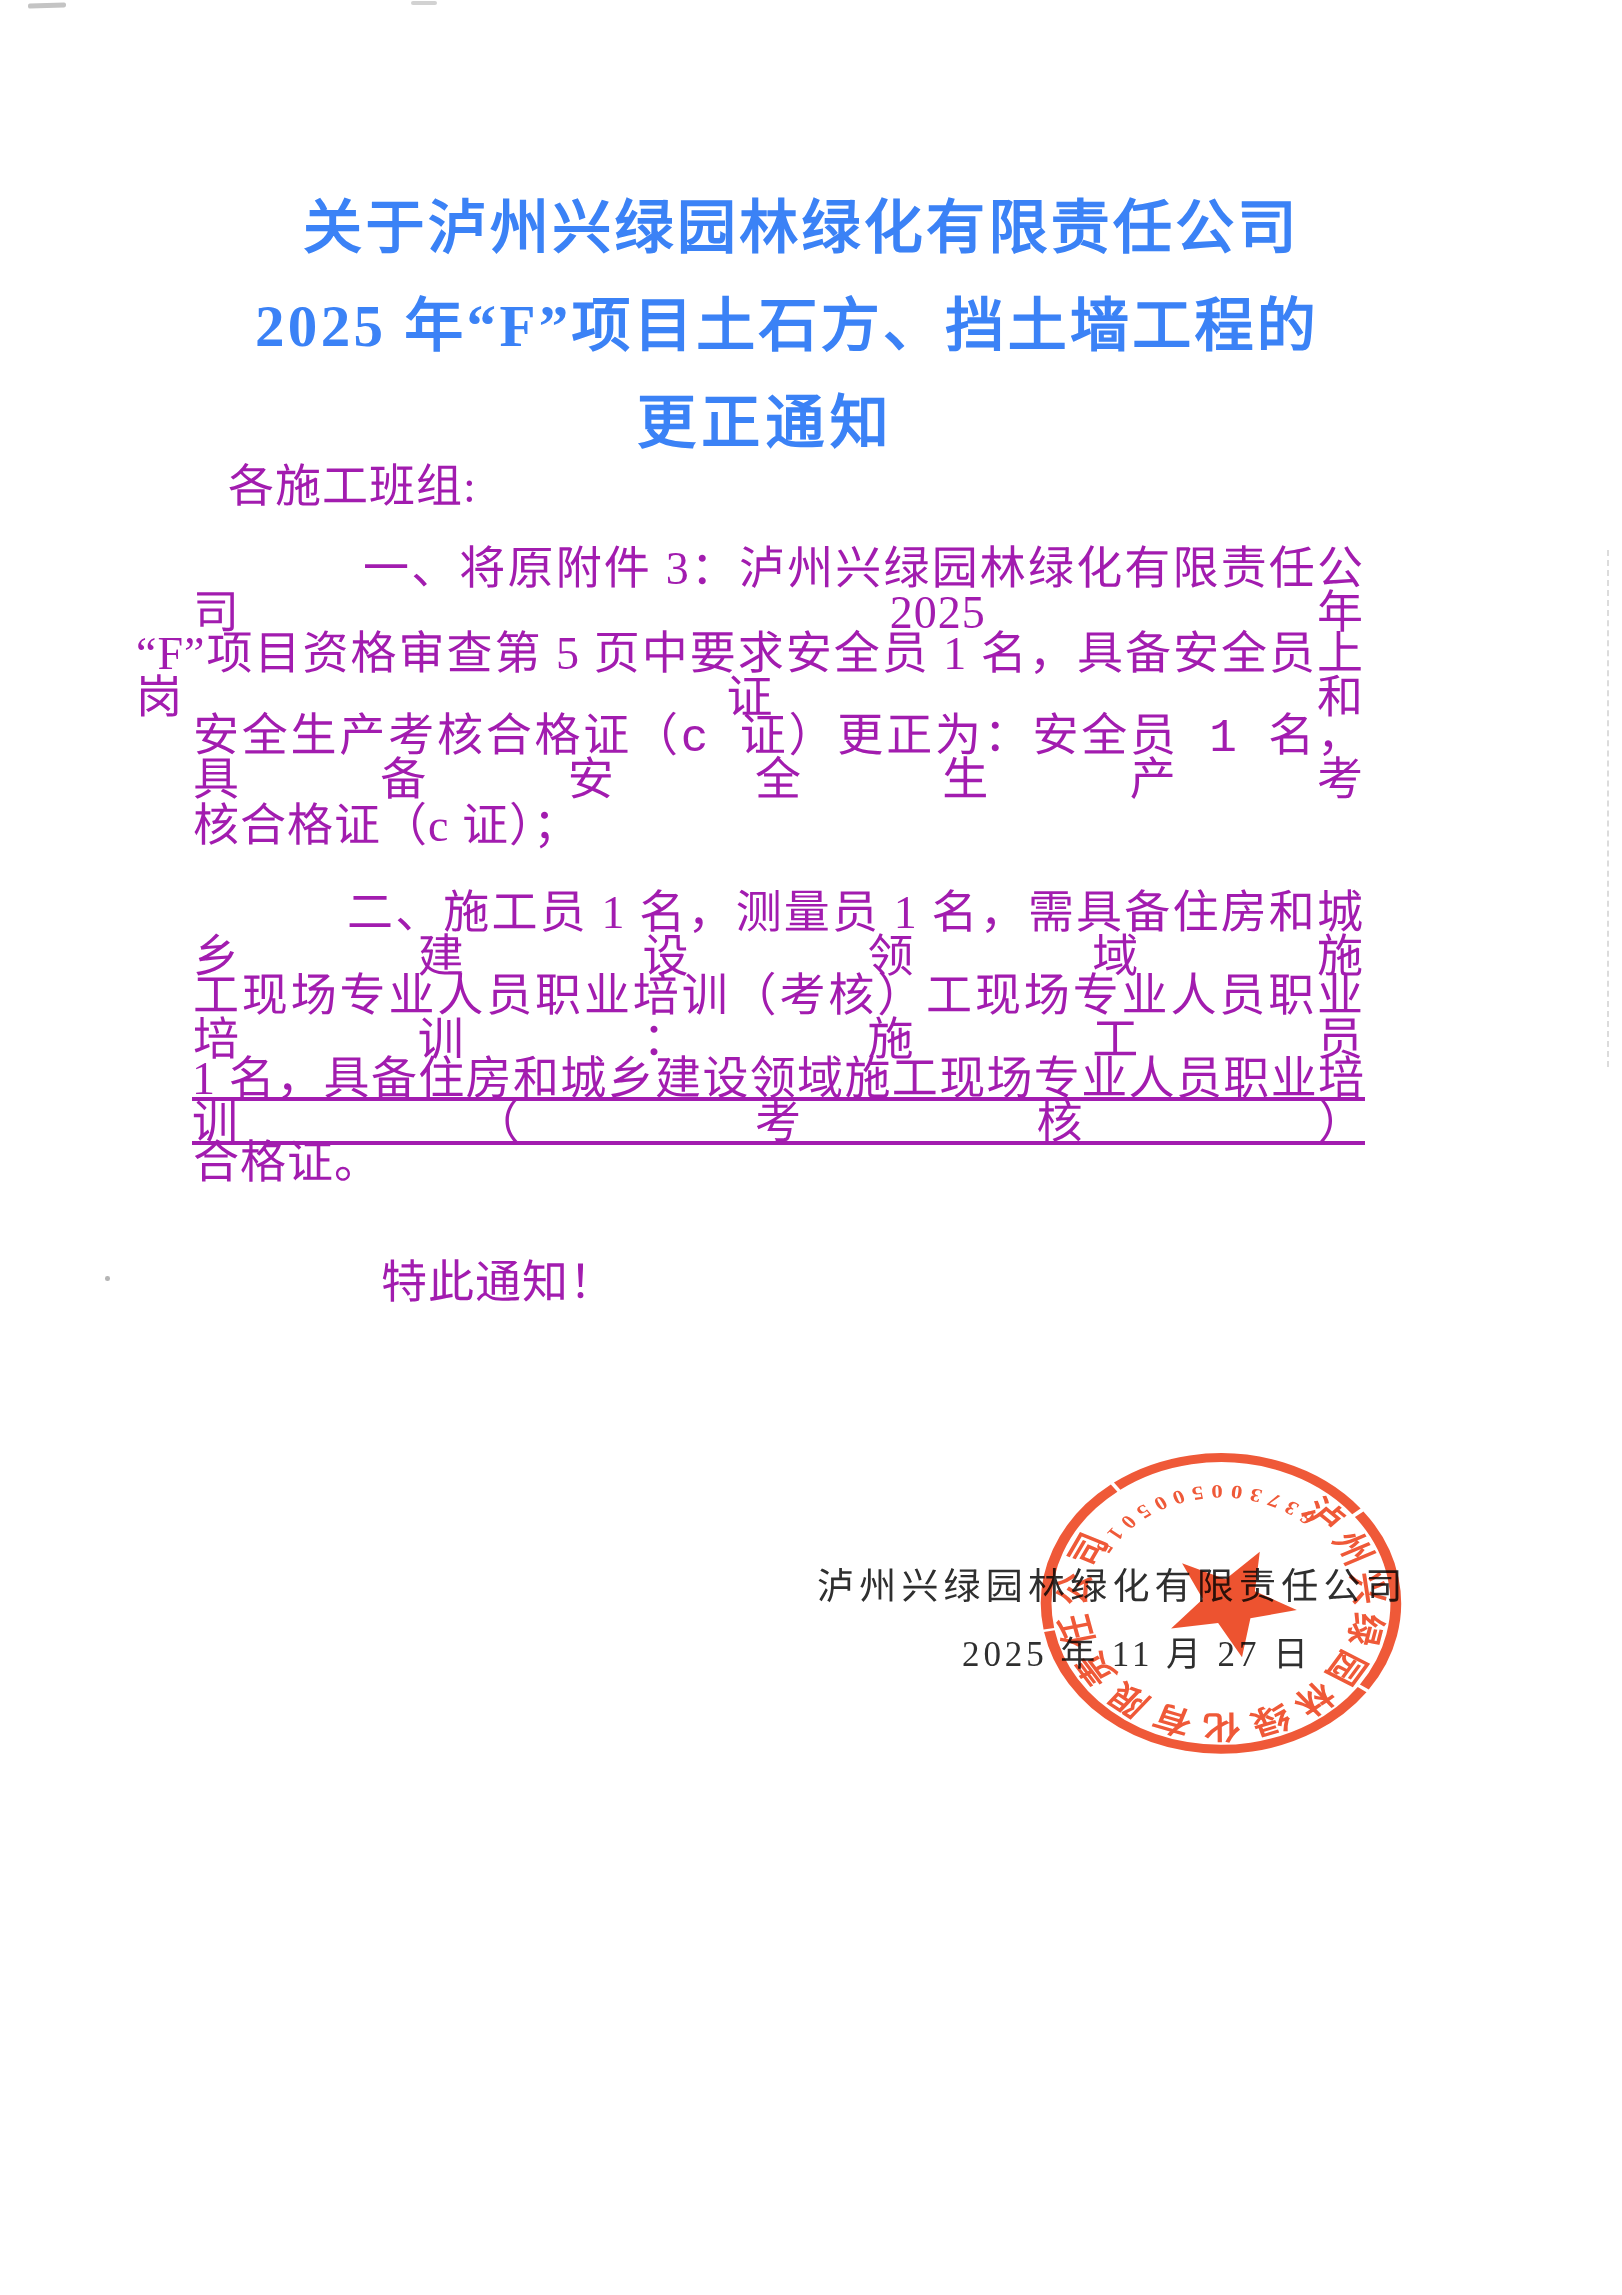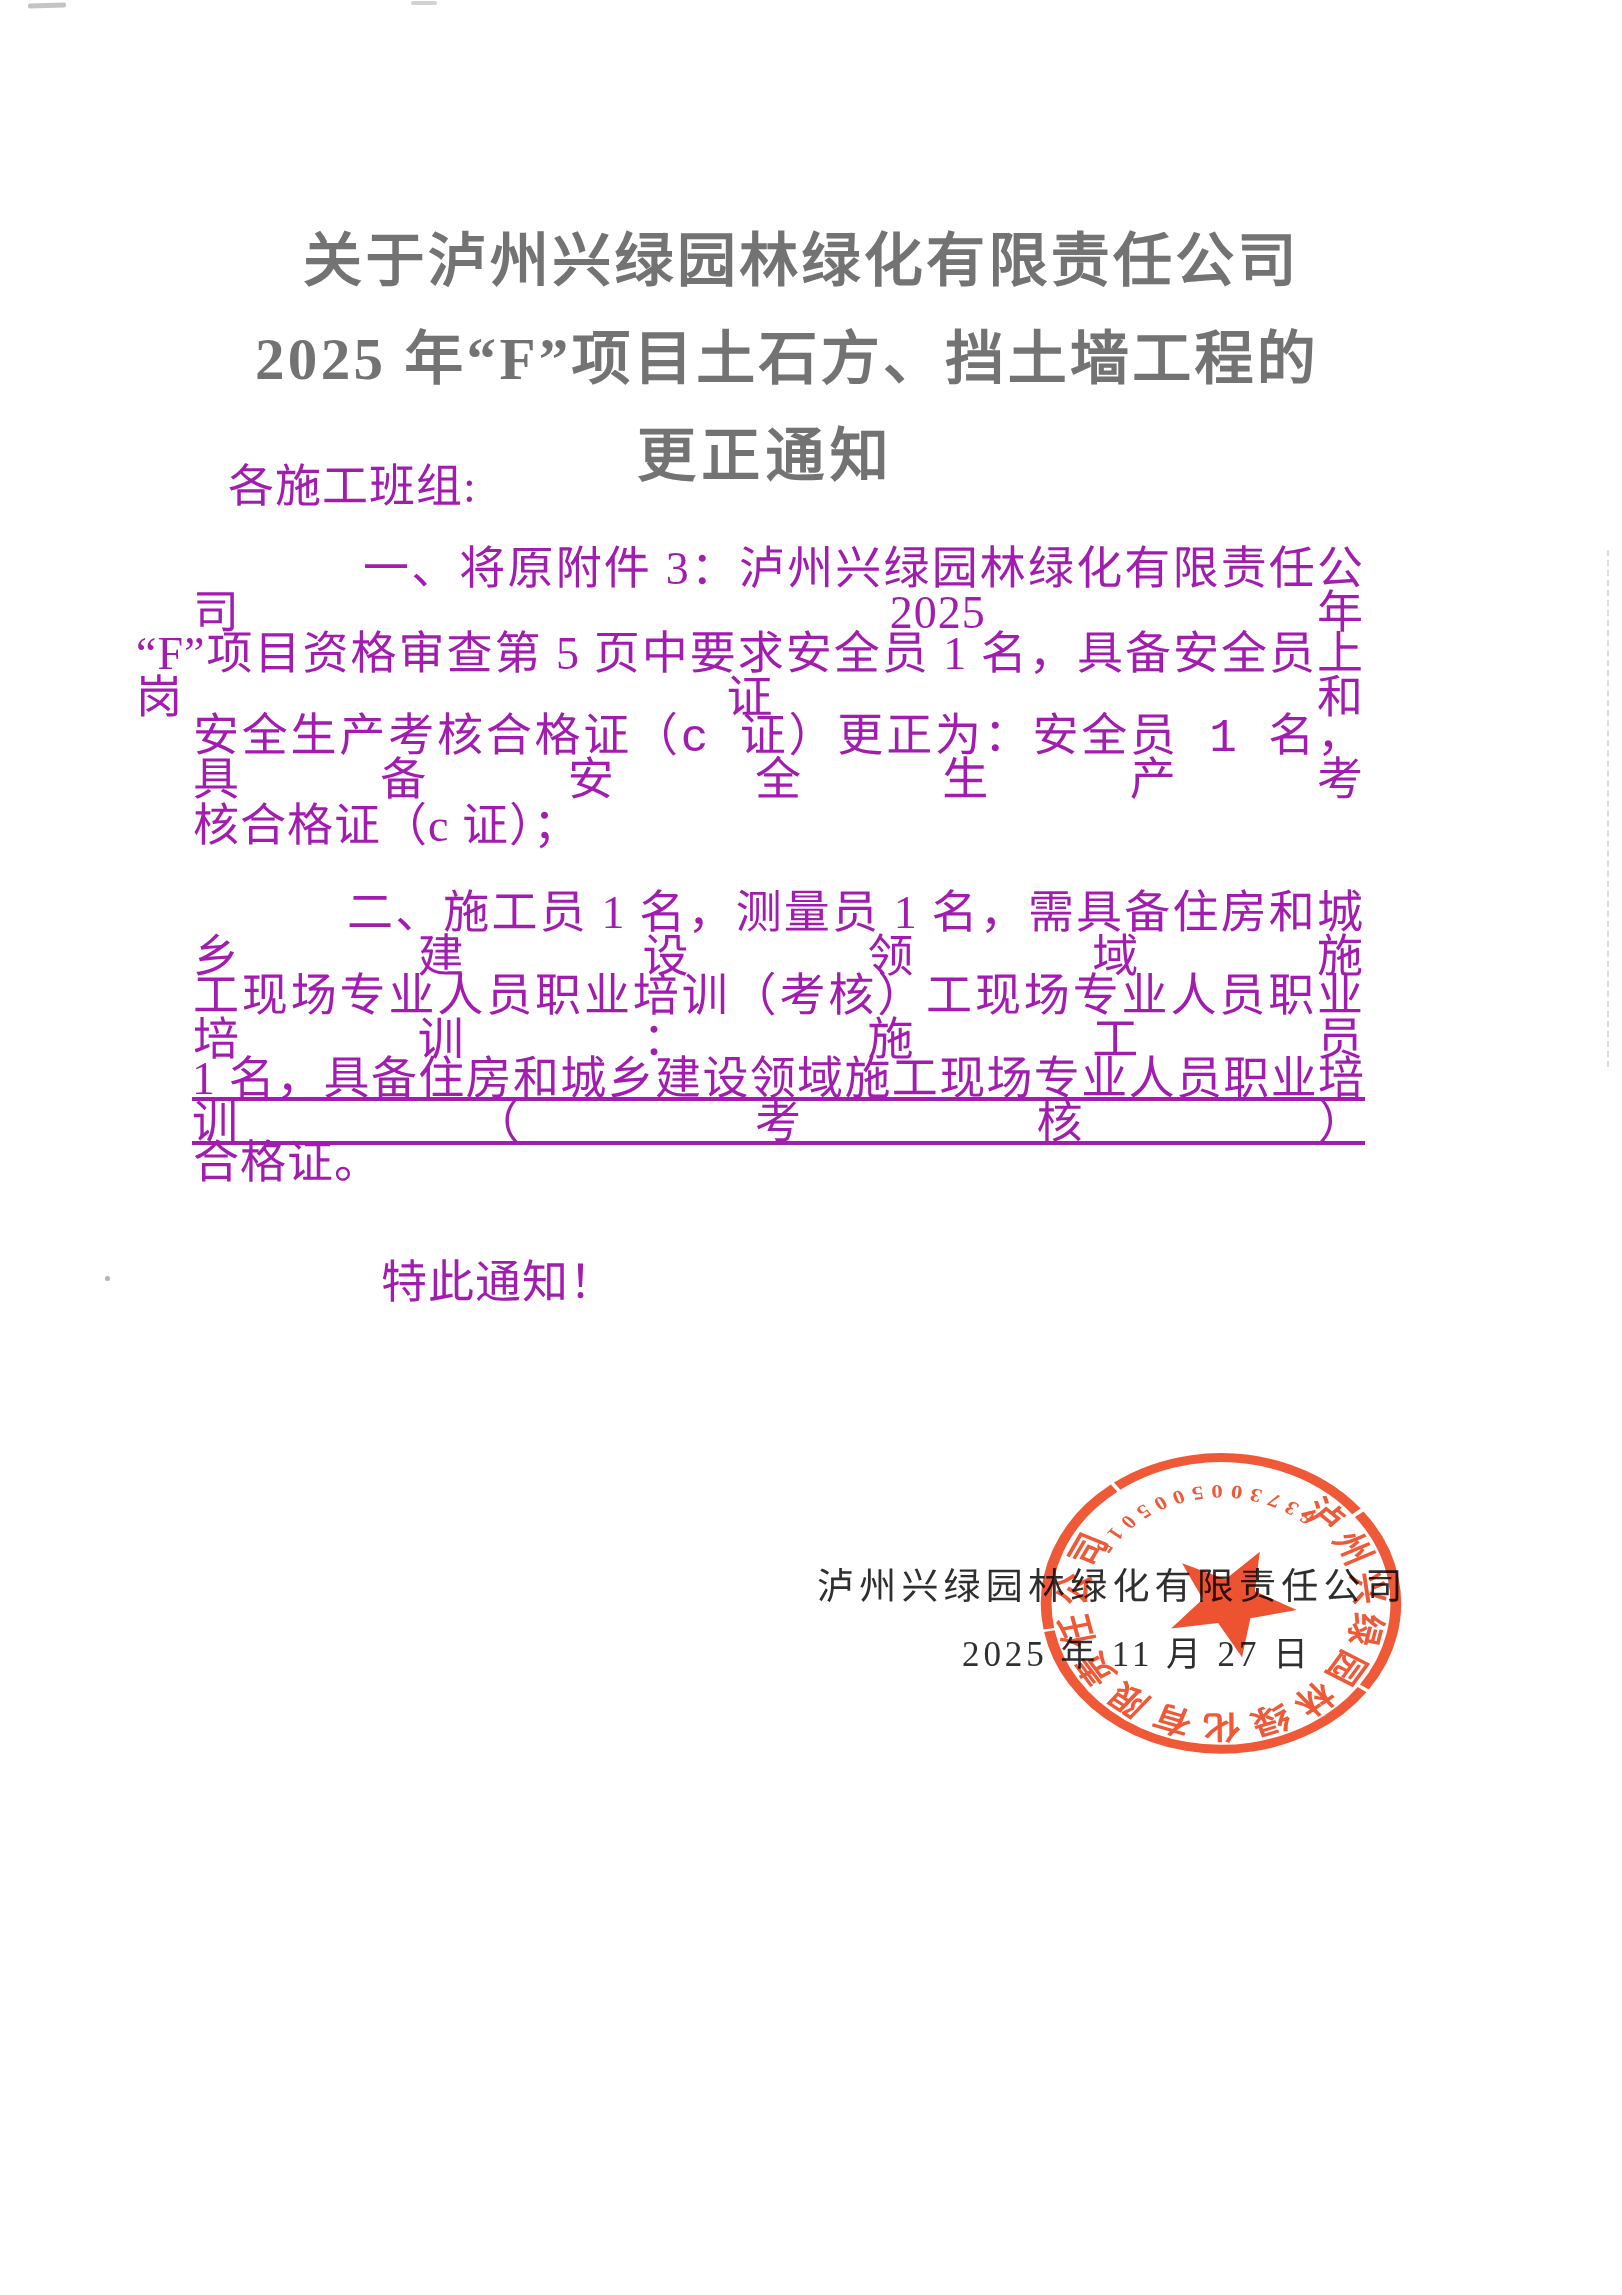--- a/index.html
+++ b/index.html
@@ -5,23 +5,22 @@
   html,body{margin:0;padding:0;}
   body{
     width:1623px;height:2295px;position:relative;overflow:hidden;
     background:#ffffff;
     font-family:"Liberation Serif","DejaVu Serif",serif;
   }
   
   .title-wrap{position:absolute;left:39px;top:0;width:1525px;}
   .title-line{
     position:absolute;width:100%;text-align:center;white-space:nowrap;
-    font-size:59px;font-weight:bold;color:#737373;letter-spacing:3.3px;
+    font-size:59px;font-weight:bold;color:#3b82f6;letter-spacing:3.3px;
     line-height:65px;
-    margin-top:33px;
   }
   #title1{top:196px;}
   #title2{top:294px;transform:translateX(-14.4px);}
   #title3{top:391px;transform:translateX(-36px);letter-spacing:5.2px;}
   
   .bline{
     position:absolute;color:#a21caf;font-size:46px;line-height:44px;
     letter-spacing:1px;white-space:nowrap;
   }
   .just{white-space:normal;text-align:justify;text-align-last:justify;}

